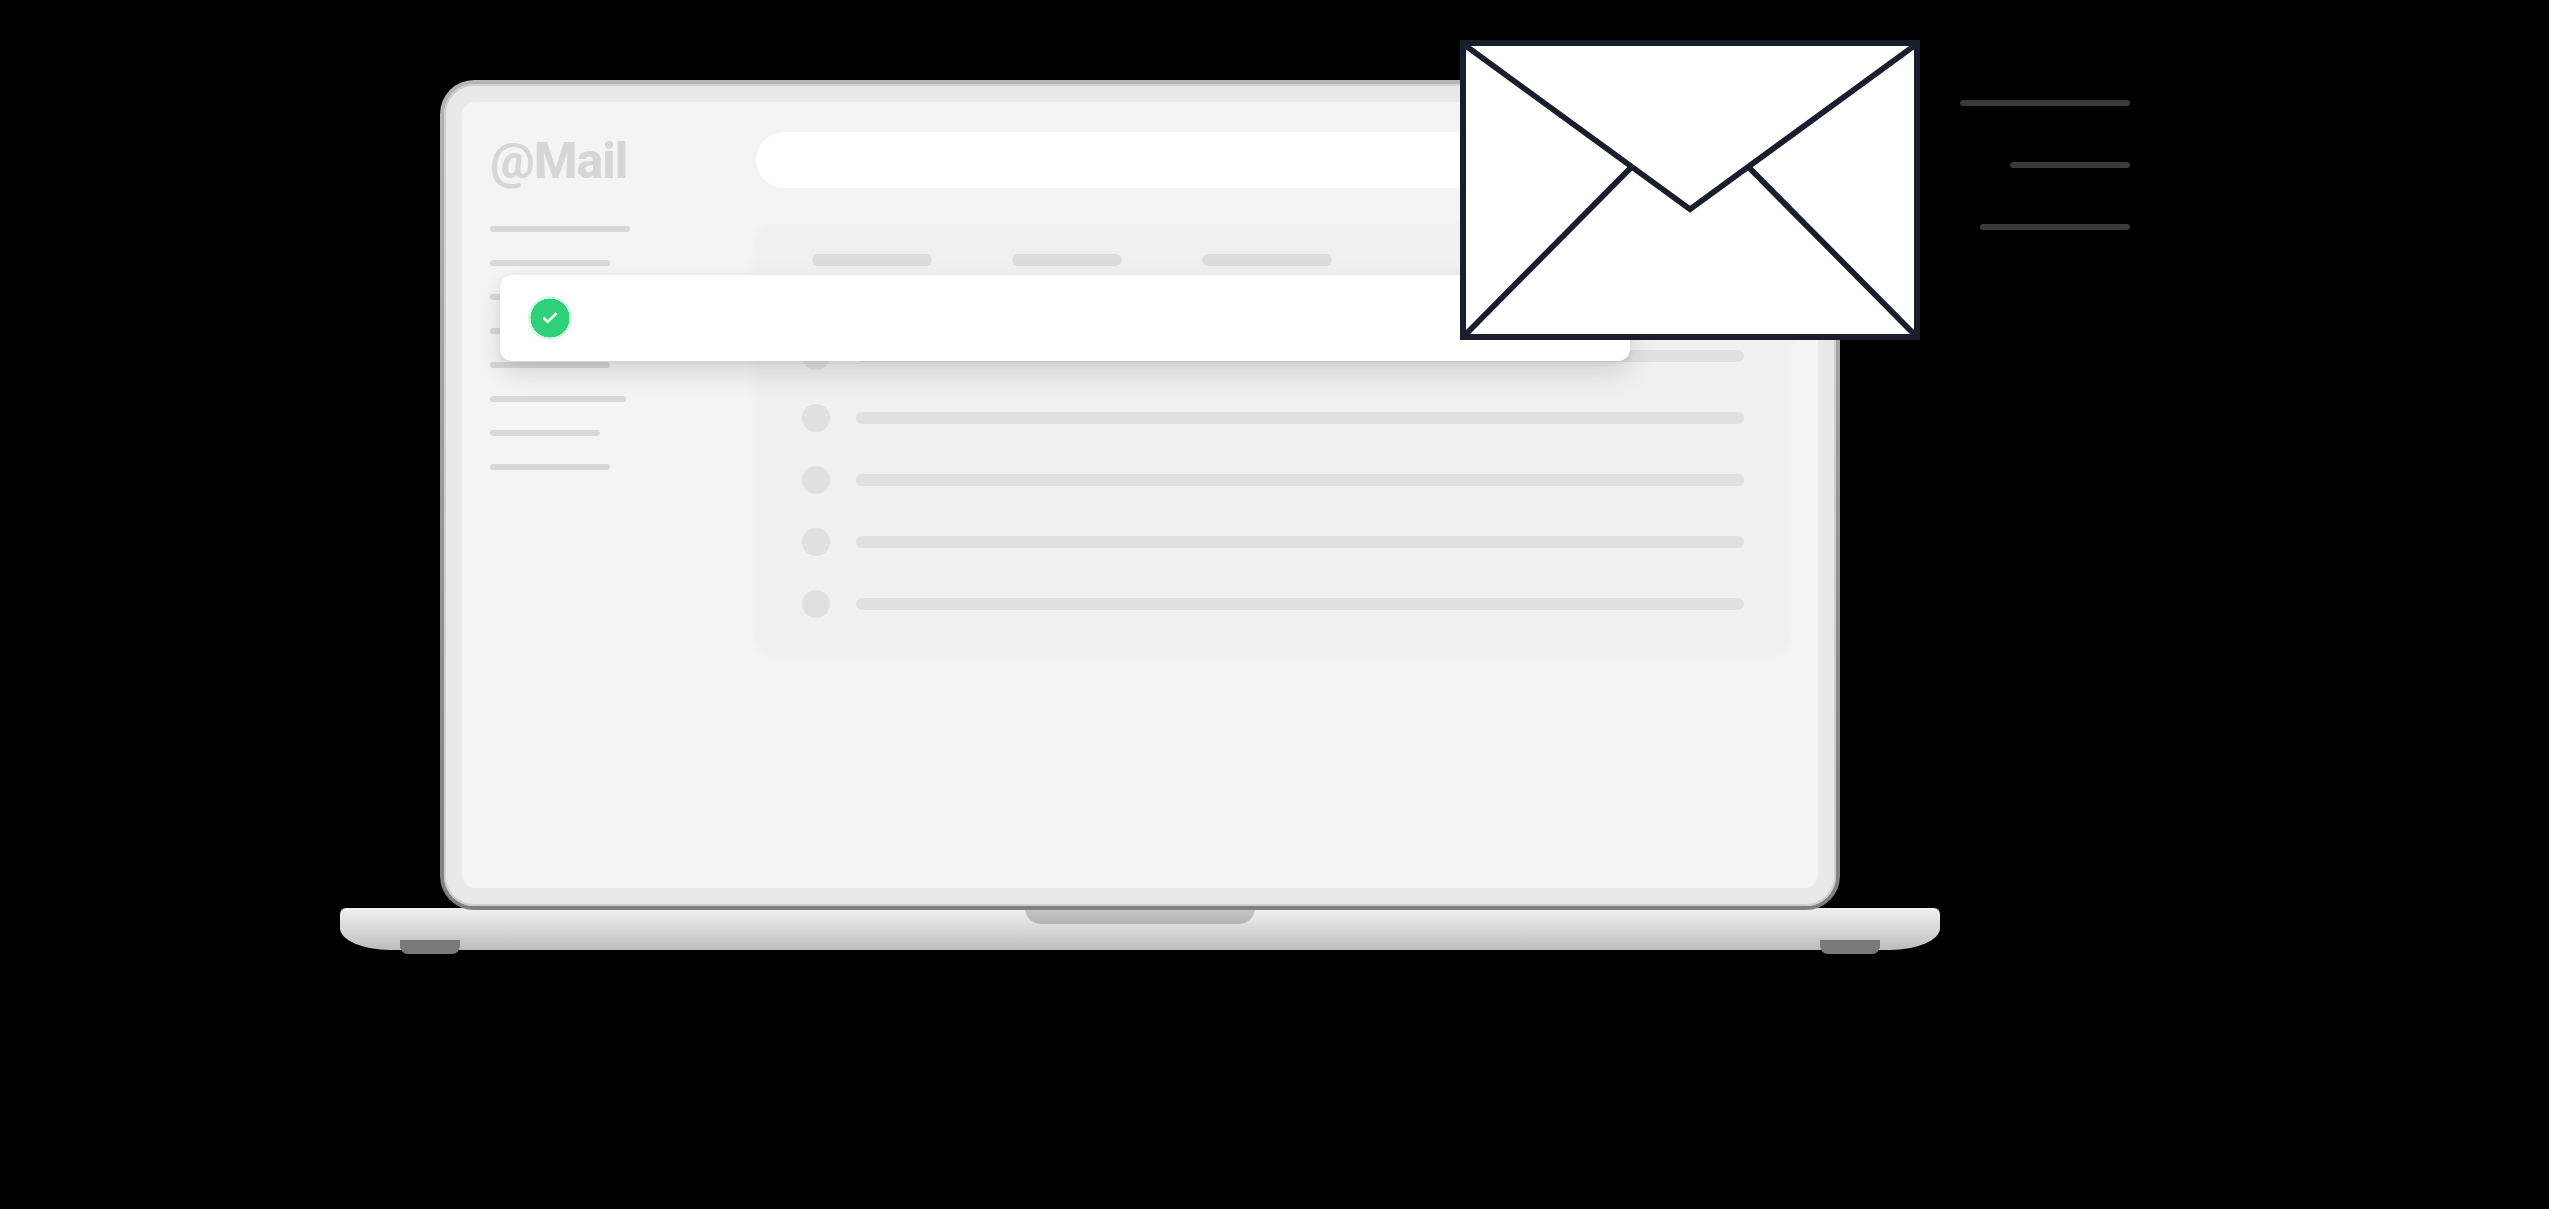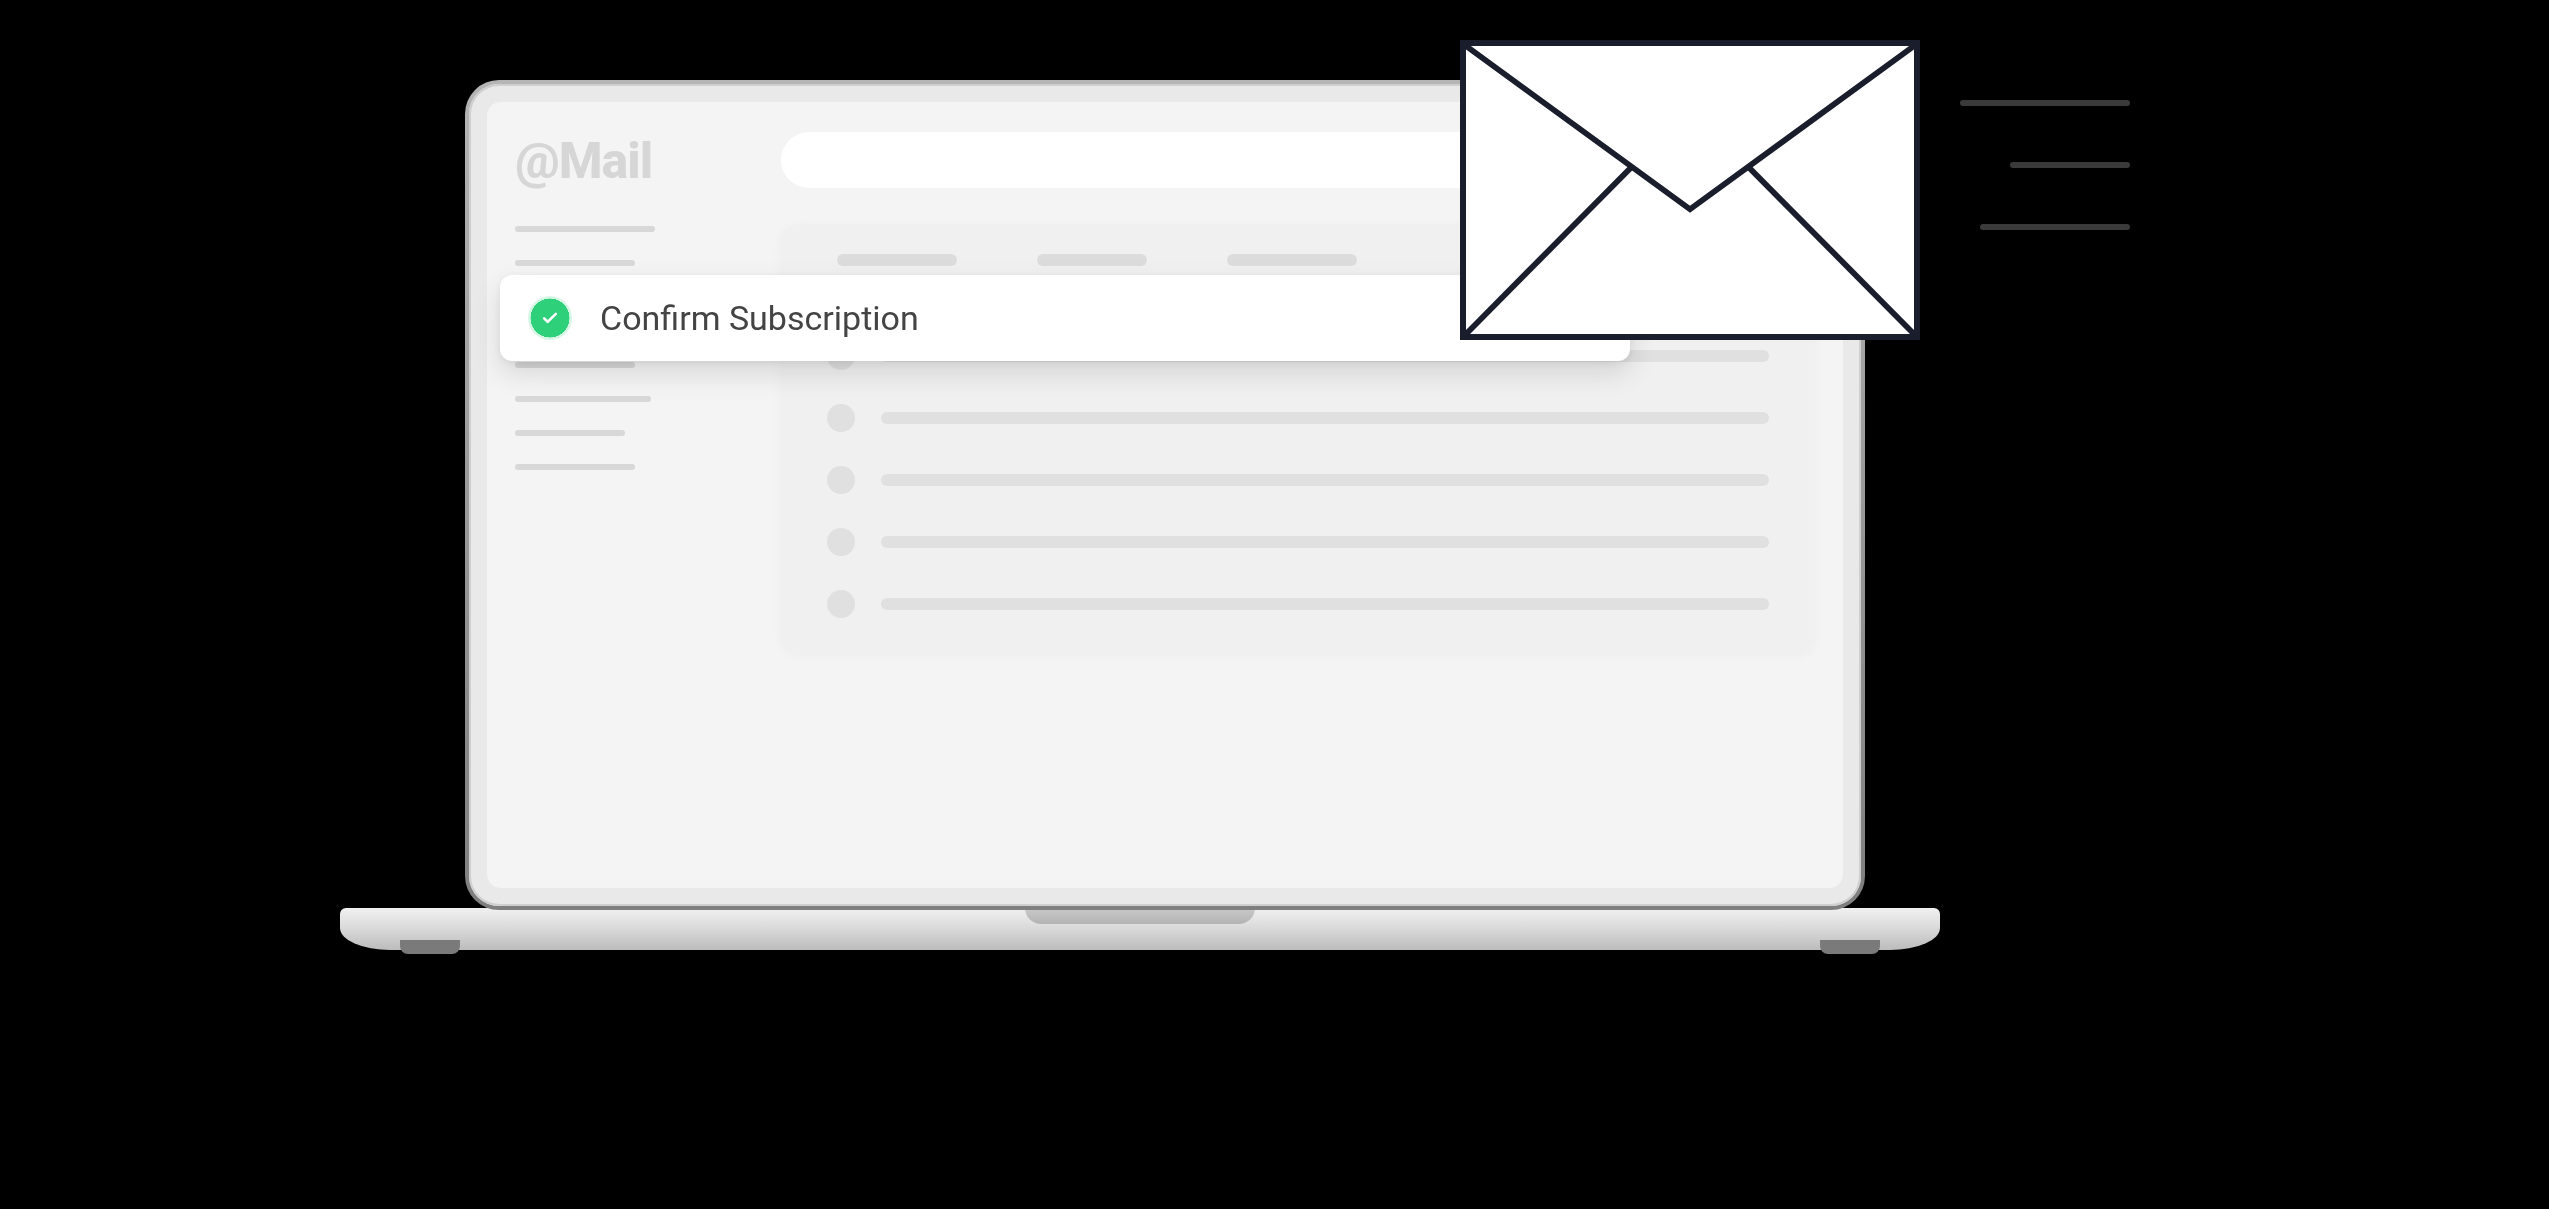--- a/index.html
+++ b/index.html
@@ -12,21 +12,21 @@
   }
   .stage {
     position: relative;
     width: 2549px;
     height: 1209px;
   }
 
   
   .laptop {
     position: absolute;
-    left: 465px;
+    left: 440px;
     top: 80px;
     width: 1400px;
     height: 830px;
   }
   .laptop-lid {
     position: absolute;
     left: 0; top: 0;
     width: 100%; height: 100%;
     border-radius: 34px;
     background: linear-gradient(180deg,#b5b5b5,#7f7f7f);
@@ -302,21 +302,20 @@
       </div>
     </div>
   </div>
 
   <div class="highlight-card">
     <div class="check-badge">
       <svg viewBox="0 0 24 24" fill="none">
         <path d="M5 12.5l4.2 4.2L19 7" stroke="#ffffff" stroke-width="3.2" stroke-linecap="round" stroke-linejoin="round"></path>
       </svg>
     </div>
-    <div class="subject">Confirm Subscription</div>
   </div>
 
   <div class="envelope">
     <svg viewBox="0 0 460 300" preserveAspectRatio="none">
       <path d="M0 0 L230 170 L460 0" fill="none" stroke="#1a1d2b" stroke-width="6"></path>
       <path d="M0 300 L170 126" fill="none" stroke="#1a1d2b" stroke-width="6"></path>
       <path d="M460 300 L290 126" fill="none" stroke="#1a1d2b" stroke-width="6"></path>
     </svg>
   </div>
 

